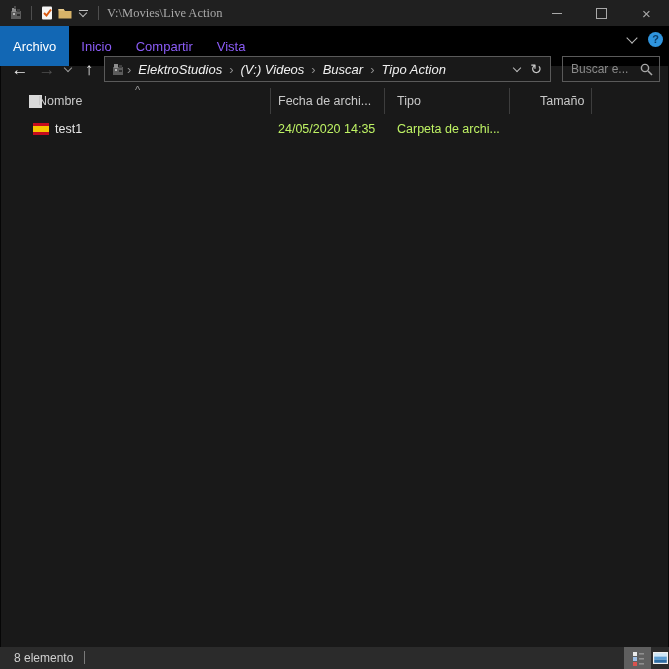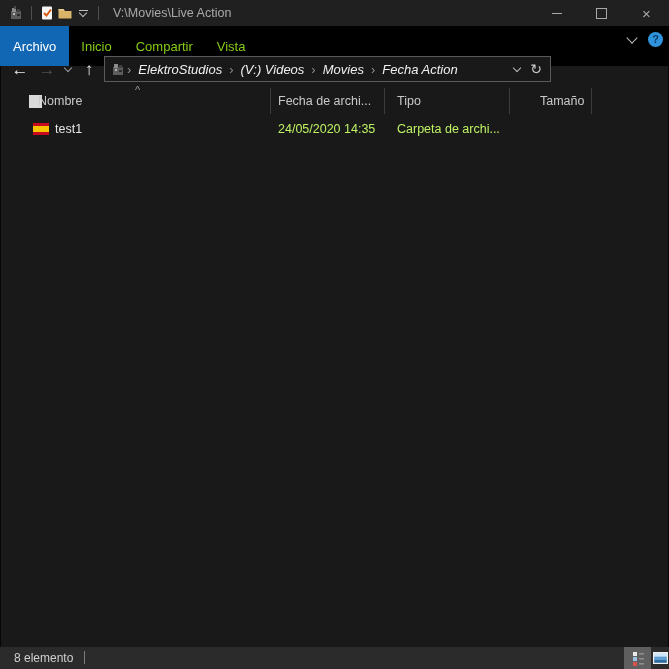--- a/index.html
+++ b/index.html
@@ -8,29 +8,29 @@
     font-family:"Liberation Sans",sans-serif;overflow:hidden;
     box-shadow:inset 0 0 0 1px #060606;
   }
   
   .titlebar{position:absolute;top:0;left:0;right:0;height:26px;background:#202020;
     display:flex;align-items:center;}
   .tb-sep{width:1px;height:14px;background:#4e4e4e;margin:0 6px;}
   .tb-icon{width:18px;height:18px;display:flex;align-items:center;justify-content:center;}
   .app-ic{margin-left:7px;}
   .qat-chev{display:flex;flex-direction:column;align-items:center;width:14px;}
-  .title-text{color:#a9a9a9;font-size:12.5px;margin-left:8px;white-space:pre;}
+  .title-text{color:#a9a9a9;font-size:12.5px;margin-left:2px;white-space:pre;font-family:Liberation Serif, serif;}
   .win-controls{margin-left:auto;display:flex;height:26px;}
   .win-btn{width:45px;height:26px;display:flex;align-items:center;justify-content:center;color:#a9a9a9;}
   .glyph-min{width:10px;height:1px;background:#a9a9a9;}
   .glyph-max{width:9px;height:9px;border:1px solid #a9a9a9;}
   .glyph-close{font-size:15px;line-height:1;color:#a9a9a9;}
   
   .tabs{position:absolute;top:26px;left:0;right:0;height:40px;background:#000;display:flex;}
-  .tab{display:flex;align-items:center;padding:0 12px;font-size:13px;color:#84cc16;}
+  .tab{display:flex;align-items:center;padding:0 12px;font-size:13px;color:#8b5cf6;}
   .tab.active{background:#1267b4;color:#fff;padding:0 13px;}
   .tabs-right{position:absolute;right:6px;top:0;height:26px;display:flex;align-items:center;gap:12px;}
   .chev{width:7px;height:7px;border-right:1.5px solid #b9b9b9;border-bottom:1.5px solid #b9b9b9;
     transform:rotate(45deg);margin-top:-3px;}
   .chev.small{width:5px;height:5px;}
   .help-circle{width:15px;height:15px;border-radius:50%;background:#2f94dd;color:#0a3a66;
     font-size:11px;font-weight:bold;display:flex;align-items:center;justify-content:center;}
   
   .navbar{position:absolute;top:52px;left:0;right:0;height:34px;}
   .nav-btn{position:absolute;top:0;height:34px;display:flex;align-items:center;justify-content:center;}
@@ -152,31 +152,38 @@
           <rect x="9" y="4" width="3" height="3" fill="#3f3f3f"></rect>
           <rect x="5" y="8" width="2" height="2" fill="#b5b5b5"></rect>
           <rect x="9" y="9" width="3" height="2" fill="#2c2c2c"></rect>
         </svg>
       </div>
       <span class="crumb-sep">›</span>
       <span class="crumb">ElektroStudios</span>
       <span class="crumb-sep">›</span>
       <span class="crumb">(V:) Videos</span>
       <span class="crumb-sep">›</span>
-      <span class="crumb">Movies</span>
-      <span class="crumb-sep">›</span>
-      <span class="crumb">Fecha Action</span>
+      <span class="crumb">Buscar</span>
+      <span class="crumb-sep">›</span>
+      <span class="crumb">Tipo Action</span>
       <div class="addr-right">
         <div>
             <div class="chev small" style="border-color:#b9b9b9;"></div>
           </div>
         <span class="refresh">↻</span>
       </div>
     </div>
 
+    <div class="searchbox">
+      <input type="text" placeholder="Buscar e..." style="">
+      <svg class="search-ic" width="13" height="13" viewBox="0 0 13 13">
+        <circle cx="5" cy="5" r="3.6" fill="none" stroke="#a8a8a8" stroke-width="1.4"></circle>
+        <line x1="8" y1="8" x2="12" y2="12" stroke="#a8a8a8" stroke-width="1.6"></line>
+      </svg>
+    </div>
   </div>
 
   <div class="headers">
     <div class="selall"></div>
     <div class="hlabel" style="left:38px;">Nombre</div>
     <div class="sortcaret">^</div>
     <div class="hsep" style="left:270px;"></div>
     <div class="hlabel" style="left:278px;">Fecha de archi...</div>
     <div class="hsep" style="left:384px;"></div>
     <div class="hlabel" style="left:397px;">Tipo</div>

